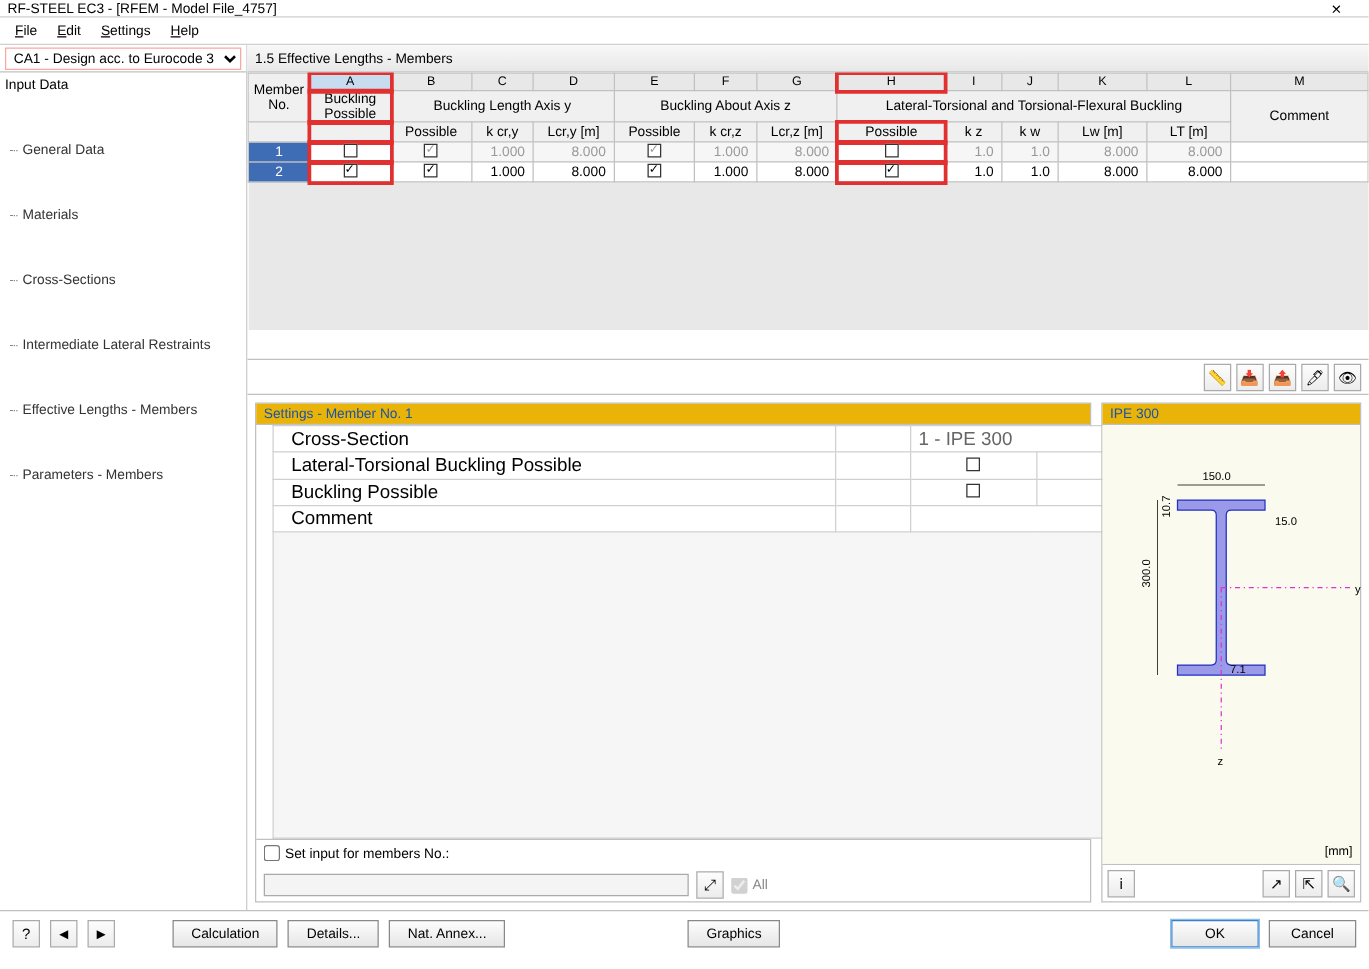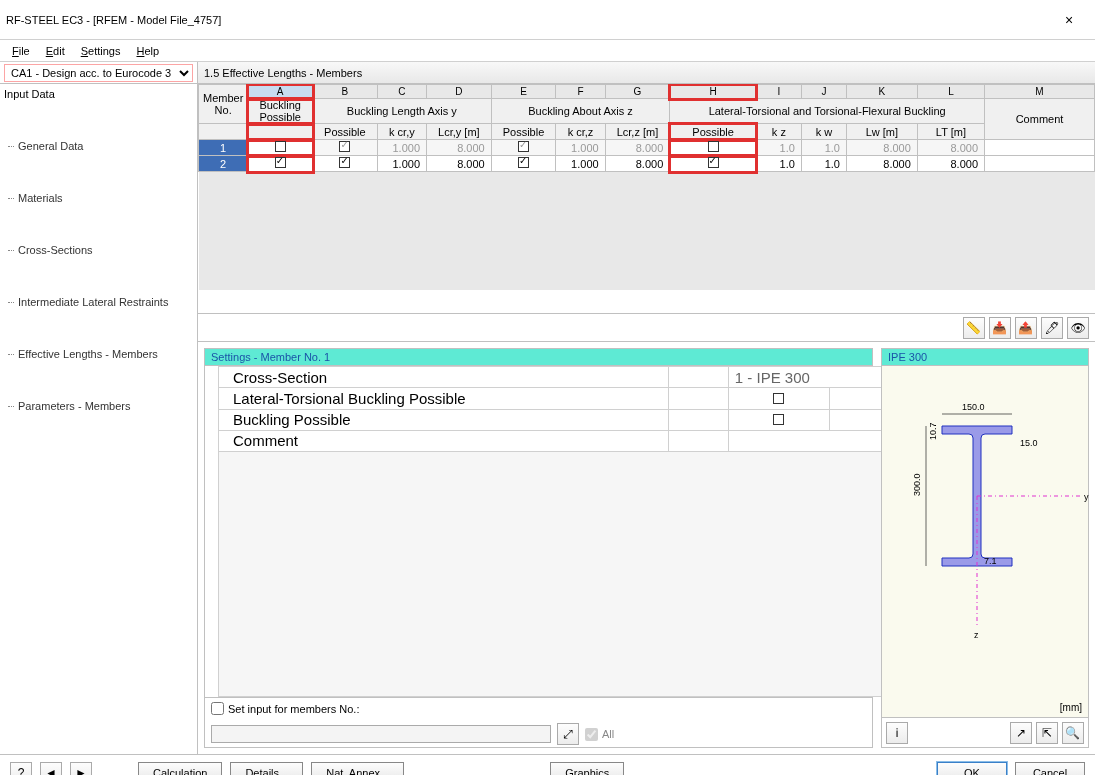--- a/index.html
+++ b/index.html
@@ -1,19 +1,19 @@
 <!DOCTYPE html>
 <html><head>
 <meta charset="utf-8">
 <style>
 * { box-sizing: border-box; margin: 0; padding: 0; }
 body { font-family: "Segoe UI", Tahoma, sans-serif; font-size: 11px; background: #fff; width: 1095px; height: 775px; position: relative; overflow: hidden; }
 
 
-.titlebar { height: 40px; background: #fff; border-bottom: 1px solid #d0d0d0; display: flex; align-items: center; padding: 0 6px; }
+.titlebar { height: 14px; background: #fff; border-bottom: 1px solid #d0d0d0; display: flex; align-items: center; padding: 0 6px; }
 .titlebar-text { flex: 1; font-size: 11px; color: #000; }
 .close-btn { width: 40px; height: 25px; display: flex; align-items: center; justify-content: center; cursor: pointer; font-size: 14px; }
 
 
 .menubar { height: 22px; display: flex; align-items: center; padding: 0 4px; border-bottom: 1px solid #d0d0d0; }
 .menu-item { padding: 3px 8px; cursor: pointer; }
 .menu-item u { text-decoration: underline; }
 
 
 .main { display: flex; height: calc(775px - 25px - 22px - 36px); }
@@ -46,21 +46,21 @@
 .check.checked::after { content: "✓"; position: absolute; font-size: 10px; left: 0px; top: -3px; }
 .grid-body { background: #e8e8e8; height: 150px; }
 
 
 .grid-toolbar { height: 28px; display: flex; justify-content: flex-end; align-items: center; gap: 4px; padding: 0 6px; border-bottom: 1px solid #c0c0c0; }
 .iconbtn { width: 22px; height: 22px; border: 1px solid #aaa; background: linear-gradient(#fdfdfd,#ececec); display: flex; align-items: center; justify-content: center; font-size: 12px; cursor: pointer; }
 
 
 .lower { flex: 1; display: flex; gap: 8px; padding: 6px; }
 .settings-panel { flex: 1; border: 1px solid #c0c0c0; display: flex; flex-direction: column; }
-.panel-title { background: #5eead4; border-bottom: 1px solid #c0c0c0; padding: 2px 6px; color: #1a54a8; font-size: 11px; }
+.panel-title { background: #eab308; border-bottom: 1px solid #c0c0c0; padding: 2px 6px; color: #1a54a8; font-size: 11px; }
 .settings-table { flex: 1; border-collapse: collapse; width: 100%; font-size: 15px; margin-left: 13px; }
 .settings-table td { border: 1px solid #d0d0d0; padding: 1px 6px; height: 15px; background: #fff; }
 .settings-table td:first-child { padding-left: 14px; }
 .settings-table td.val { text-align: right; }
 .settings-table tr.empty td { background: #f6f6f6; }
 .settings-foot { border-top: 1px solid #c0c0c0; padding: 4px 6px; display: flex; align-items: center; gap: 8px; height: 50px; flex-wrap: wrap; }
 .text-input { border: 1px solid #aaa; height: 18px; width: 340px; background: #f4f4f4; }
 
 .preview-panel { width: 208px; border: 1px solid #c0c0c0; display: flex; flex-direction: column; }
 .preview-body { flex: 1; background: #fafaee; position: relative; }

